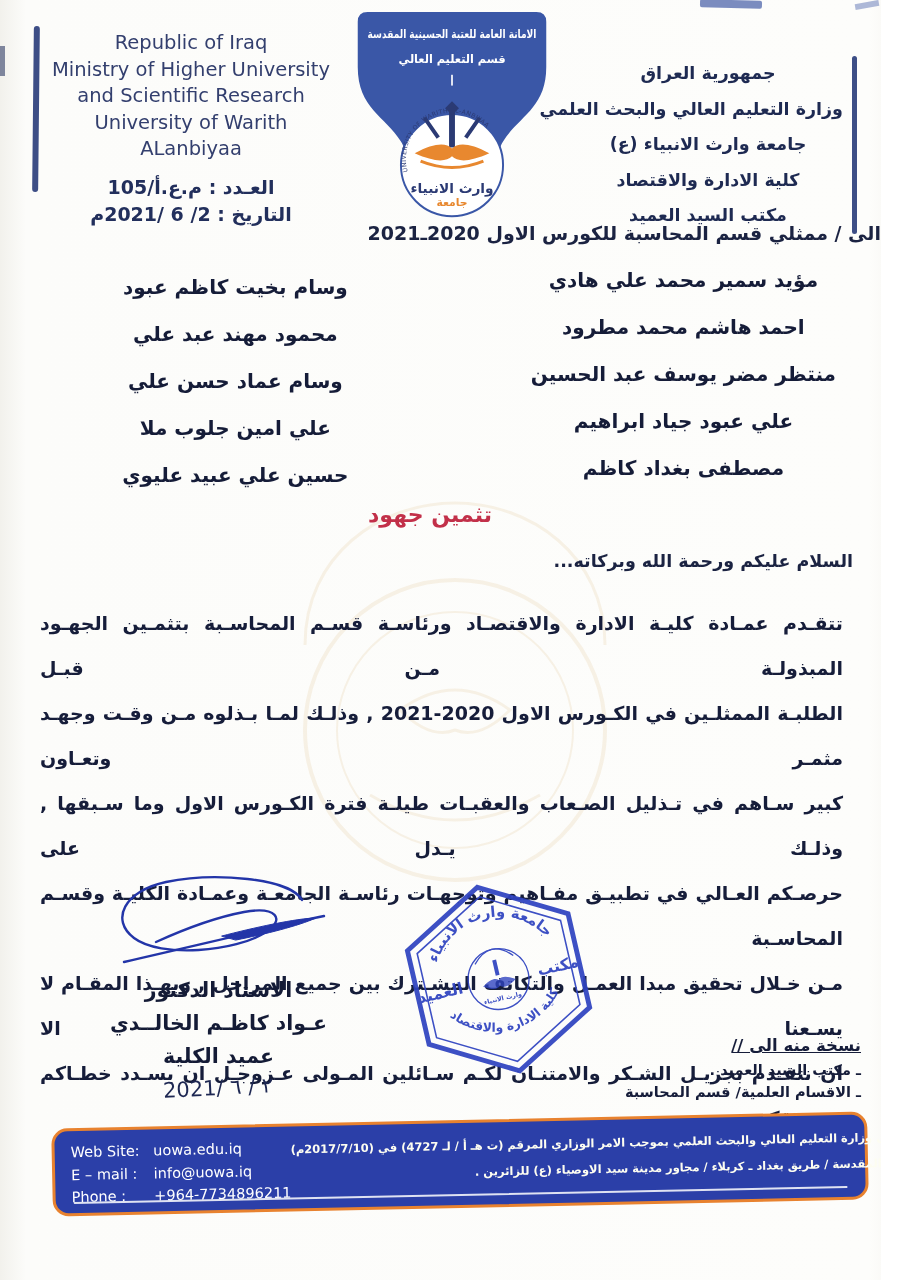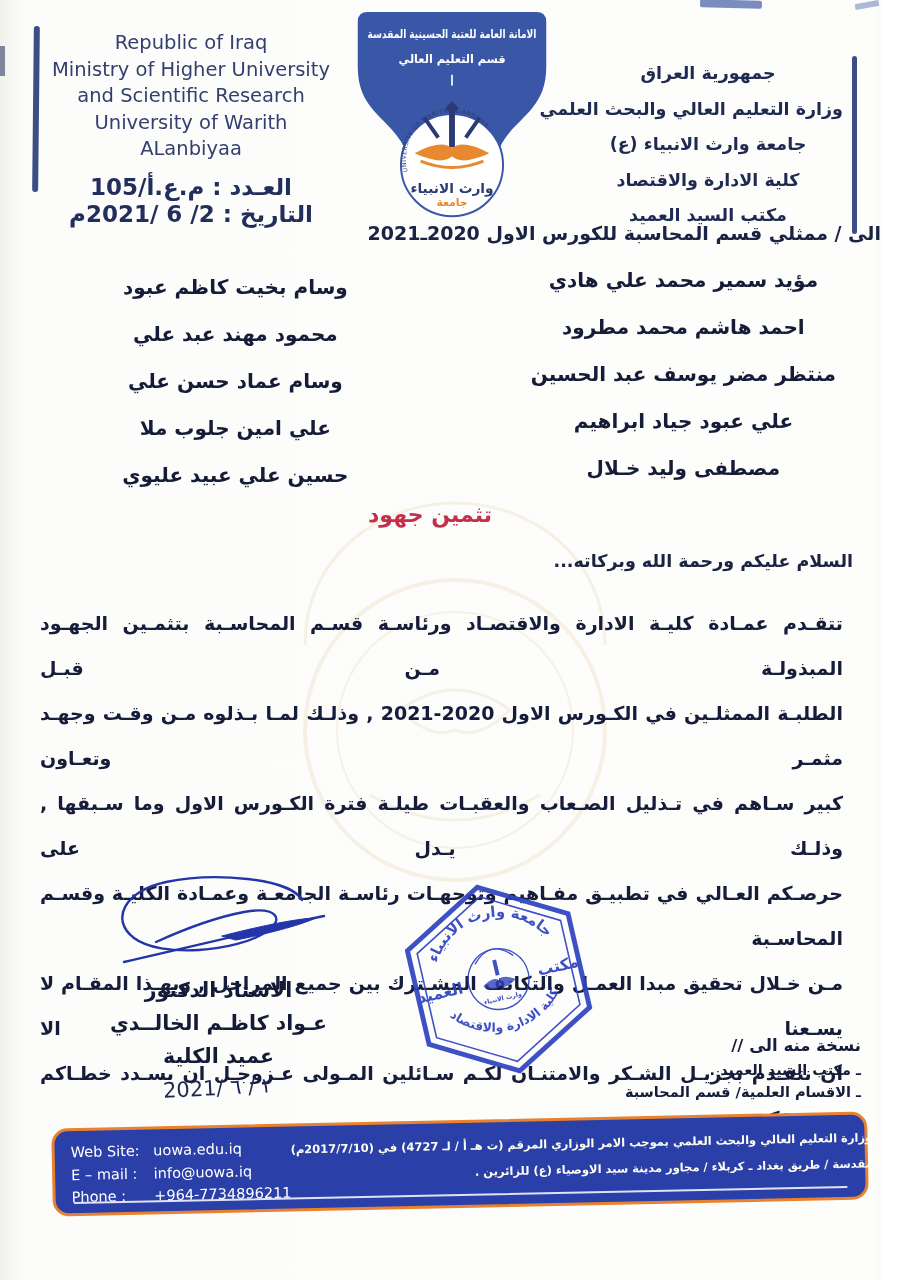--- a/index.html
+++ b/index.html
@@ -14,21 +14,21 @@
   .vbar-left{ left:33px; top:26px; width:6px; height:166px; transform:rotate(.6deg); }
   .vbar-right{ right:24px; top:56px; width:5px; height:178px; }
   
   .art-top{ position:absolute; left:700px; top:0; width:62px; height:8px; background:#5a6fb0; opacity:.8; transform:rotate(1.5deg); border-radius:2px;}
   .art-left{ position:absolute; left:0; top:46px; width:5px; height:30px; background:#3f4a70; opacity:.65;}
   .art-tr{ position:absolute; right:2px; top:2px; width:24px; height:6px; background:#6c7fba; opacity:.55; transform:rotate(-10deg);}
   
   .hdr-left{ position:absolute; left:46px; top:30px; width:290px; text-align:center;
     color:#333f6e; font-size:19.5px; line-height:26.5px; }
   .hdr-left .ar-lines{ margin-top:11px; direction:rtl; font-weight:bold; color:#222f5c;
-    font-size:23px; line-height:27px; }
+    font-size:19px; line-height:27px; }
   
   .hdr-right{ position:absolute; right:38px; top:56px; width:270px; direction:rtl; text-align:center;
     font-weight:bold; font-size:17.5px; line-height:35.5px; color:#1e2a52; }
   .hdr-right div{ white-space:nowrap; }
   
   .logo{ position:absolute; left:344px; top:6px; }
   
   .watermark{ position:absolute; left:250px; top:495px; opacity:.16; pointer-events:none; }
   
   .subject{ position:absolute; top:222px; left:0; right:0; direction:rtl;
@@ -53,21 +53,21 @@
   
   .sig{ position:absolute; left:76px; top:870px; width:285px; text-align:center; direction:rtl; }
   .sig svg{ display:block; margin:0 auto -4px; }
   .sig-line{ font-weight:bold; font-size:20.5px; color:#141b36; line-height:33px; white-space:nowrap; }
   .sig-date{ margin-top:3px; font-size:21px; color:#1d2752; direction:ltr; unicode-bidi:bidi-override;
     display:inline-block; transform:rotate(-3deg); letter-spacing:2px; }
   
   .stamp{ position:absolute; left:396px; top:880px; transform:rotate(-13deg); opacity:.93; }
   
   .copy{ position:absolute; right:20px; top:1036px; width:255px; direction:rtl; text-align:right; color:#161d3a; }
-  .copy-head{ font-weight:bold; font-size:16.5px; margin-bottom:4px; }
+  .copy-head{ font-weight:bold; font-size:16.5px; text-decoration:underline; margin-bottom:4px; }
   .copy-item{ font-weight:bold; font-size:14.5px; line-height:22px; white-space:nowrap; }
   
   .footer{ position:absolute; left:52px; right:13px; top:1120px; height:88px;
     background:#2b3fa8; border:3px solid #e8822f; border-radius:16px;
     transform:rotate(-1.2deg); display:flex; align-items:flex-start; padding:10px 18px 14px 16px; color:#fff; }
   .footer::after{ content:""; position:absolute; left:18px; right:18px; bottom:9px; height:2px;
     background:rgba(255,255,255,.85); border-radius:2px; }
   .f-en{ width:252px; direction:ltr; font-size:14.5px; line-height:22.5px; white-space:nowrap; }
   .f-en .lbl{ display:inline-block; min-width:78px; }
   .f-ar{ flex:1; direction:rtl; font-weight:bold; font-size:11.5px; line-height:26px;
@@ -142,21 +142,21 @@
 
   <div class="names">
     <div class="ncell rcol">مؤيد  سمير محمد علي هادي</div>
     <div class="ncell lcol">وسام بخيت كاظم عبود</div>
     <div class="ncell rcol">احمد هاشم محمد مطرود</div>
     <div class="ncell lcol">محمود مهند عبد علي</div>
     <div class="ncell rcol">منتظر مضر يوسف عبد الحسين</div>
     <div class="ncell lcol">وسام عماد حسن علي</div>
     <div class="ncell rcol">علي عبود جياد ابراهيم</div>
     <div class="ncell lcol">علي امين جلوب ملا</div>
-    <div class="ncell rcol">مصطفى وليد خـلال</div>
+    <div class="ncell rcol">مصطفى بغداد كاظم</div>
     <div class="ncell lcol">حسين علي عبيد عليوي</div>
   </div>
 
   <div class="red-title">تثمين جهود</div>
 
   <div class="salutation">السلام عليكم ورحمة الله وبركاته...</div>
 
   <div class="body-text">
     <div class="bline">تتقـدم عمـادة كليـة الادارة والاقتصـاد ورئاسـة قسـم المحاسـبة بتثمـين الجهـود المبذولـة مـن قبـل</div>
     <div class="bline">الطلبـة الممثلـين في الكـورس الاول 2020-2021 , وذلـك لمـا بـذلوه مـن وقـت وجهـد  مثمـر وتعـاون</div>

